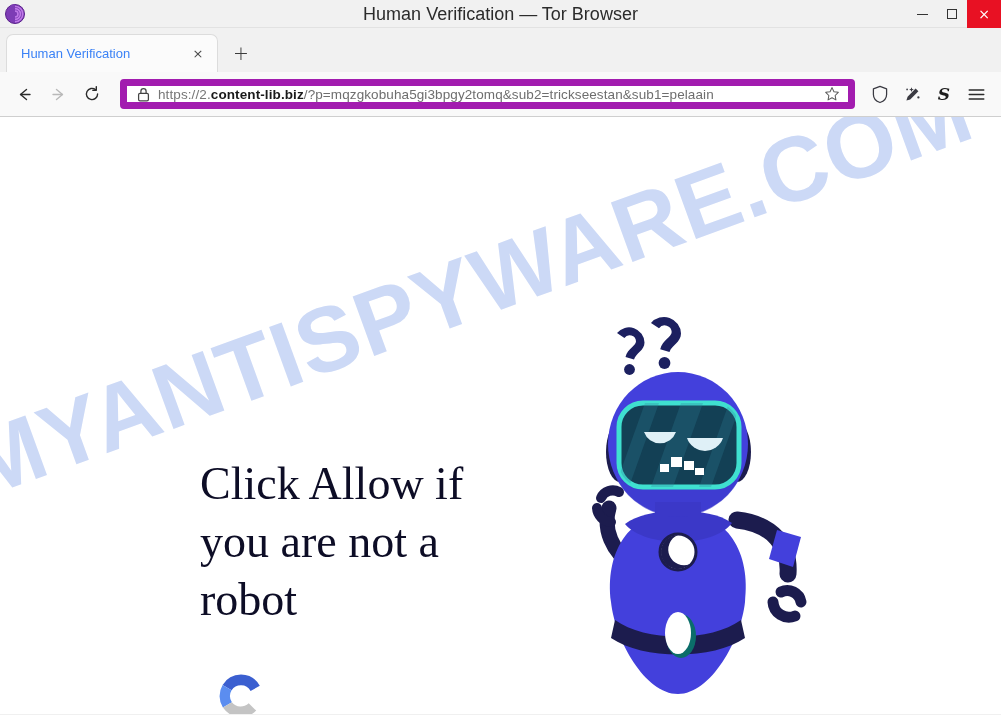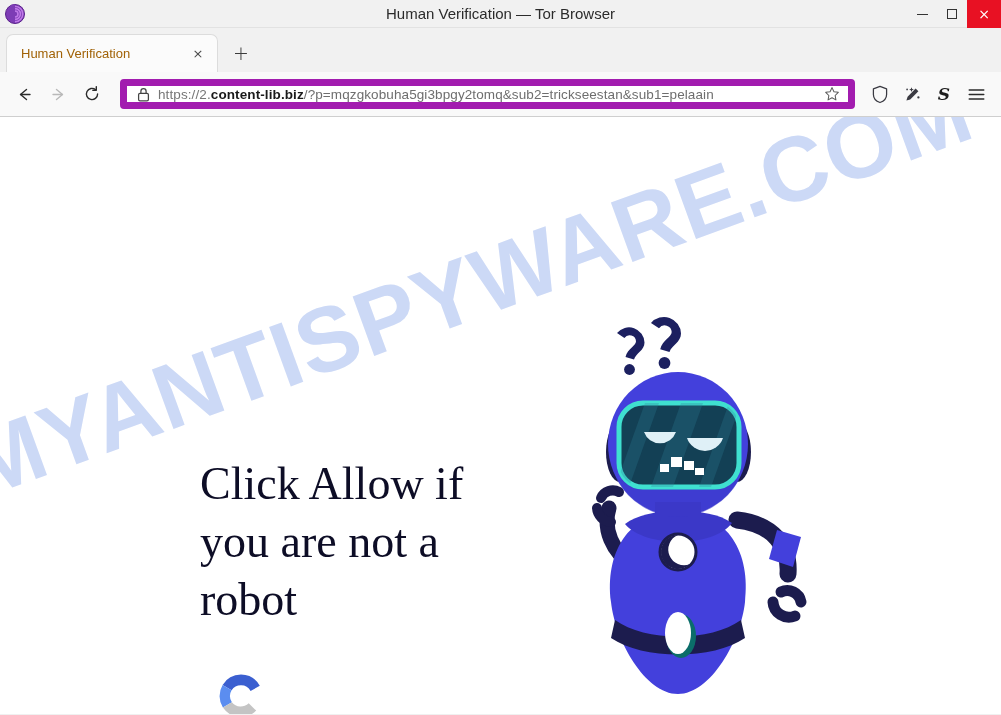--- a/index.html
+++ b/index.html
@@ -22,21 +22,21 @@
   .tor-logo {
     width: 22px; height: 22px;
     margin-left: 4px;
     flex: 0 0 auto;
     position: relative;
   }
   .window-title {
     position: absolute;
     left: 0; right: 0;
     text-align: center;
-    font-size: 15px;
+    font-size: 18px;
     color: #2b2b2b;
     line-height: 28px;
     pointer-events: none;
   }
   .wincontrols {
     position: absolute;
     right: 0; top: 0;
     height: 28px;
     display: flex;
     align-items: stretch;
@@ -72,21 +72,21 @@
     border-bottom: none;
     border-radius: 7px 7px 0 0;
     display: flex;
     align-items: center;
     padding: 0 10px 0 14px;
     position: relative;
   }
   .tab-title {
     flex: 1;
     font-size: 13px;
-    color: #a16207;
+    color: #3b82f6;
     white-space: nowrap;
     overflow: hidden;
     text-overflow: ellipsis;
   }
   .tab-close {
     width: 18px; height: 18px;
     display: flex; align-items: center; justify-content: center;
     font-size: 13px;
     color: #4a4a4a;
     font-family: "DejaVu Sans", sans-serif;

